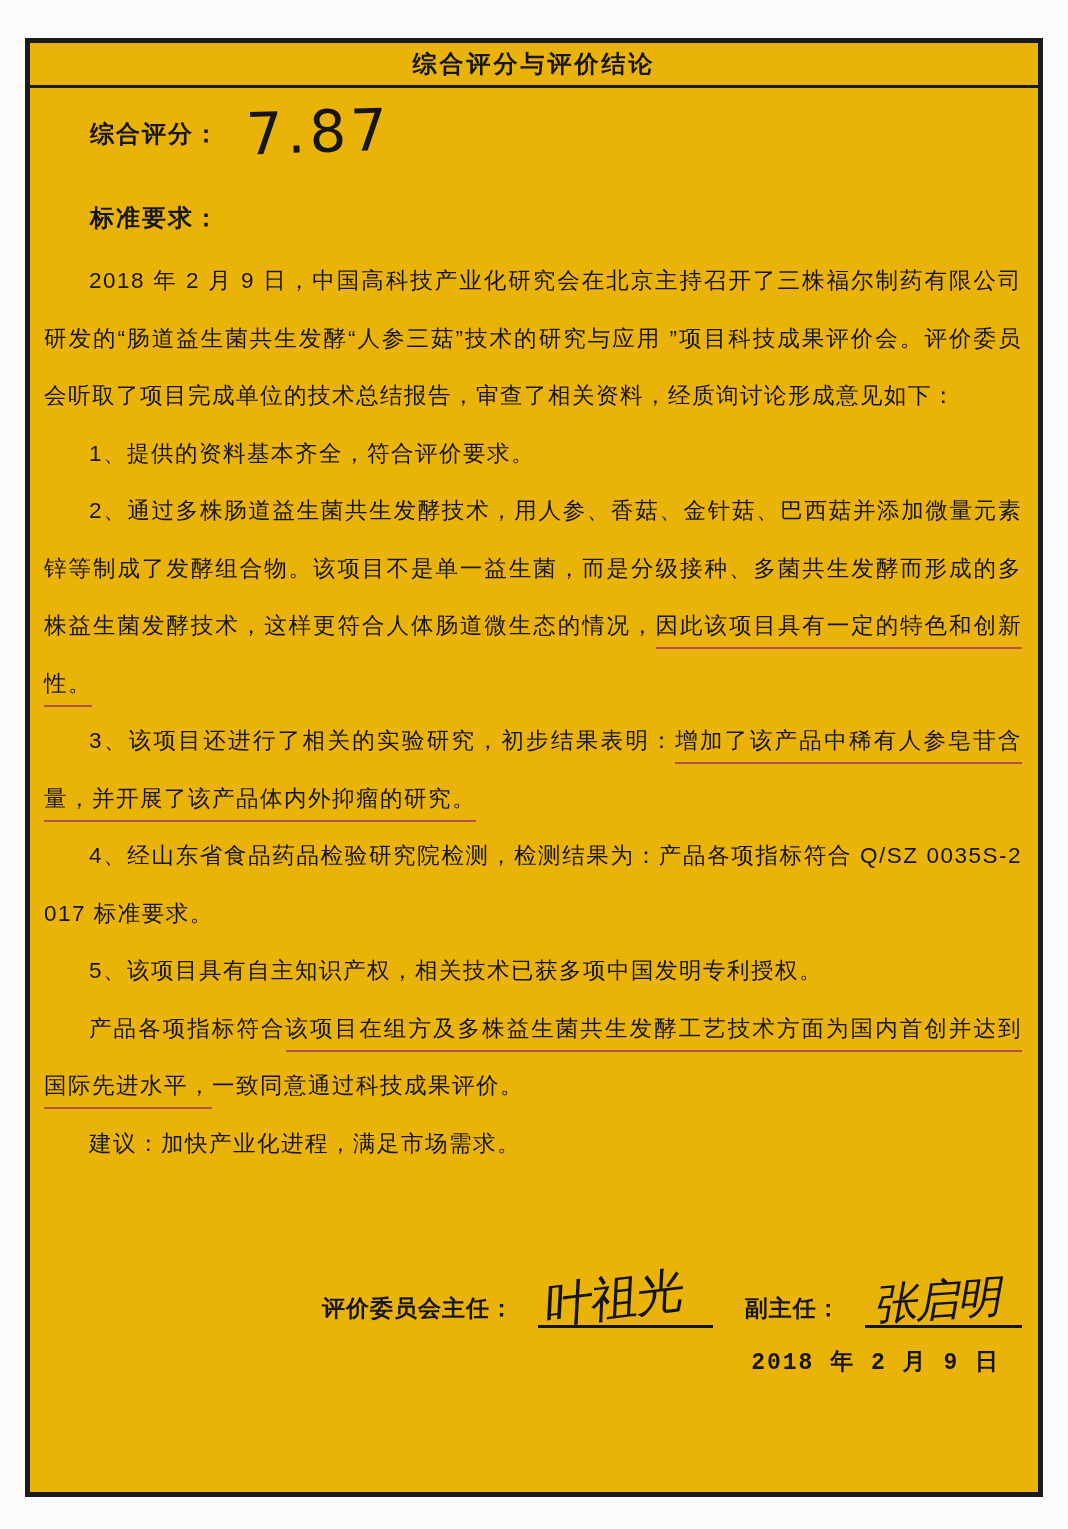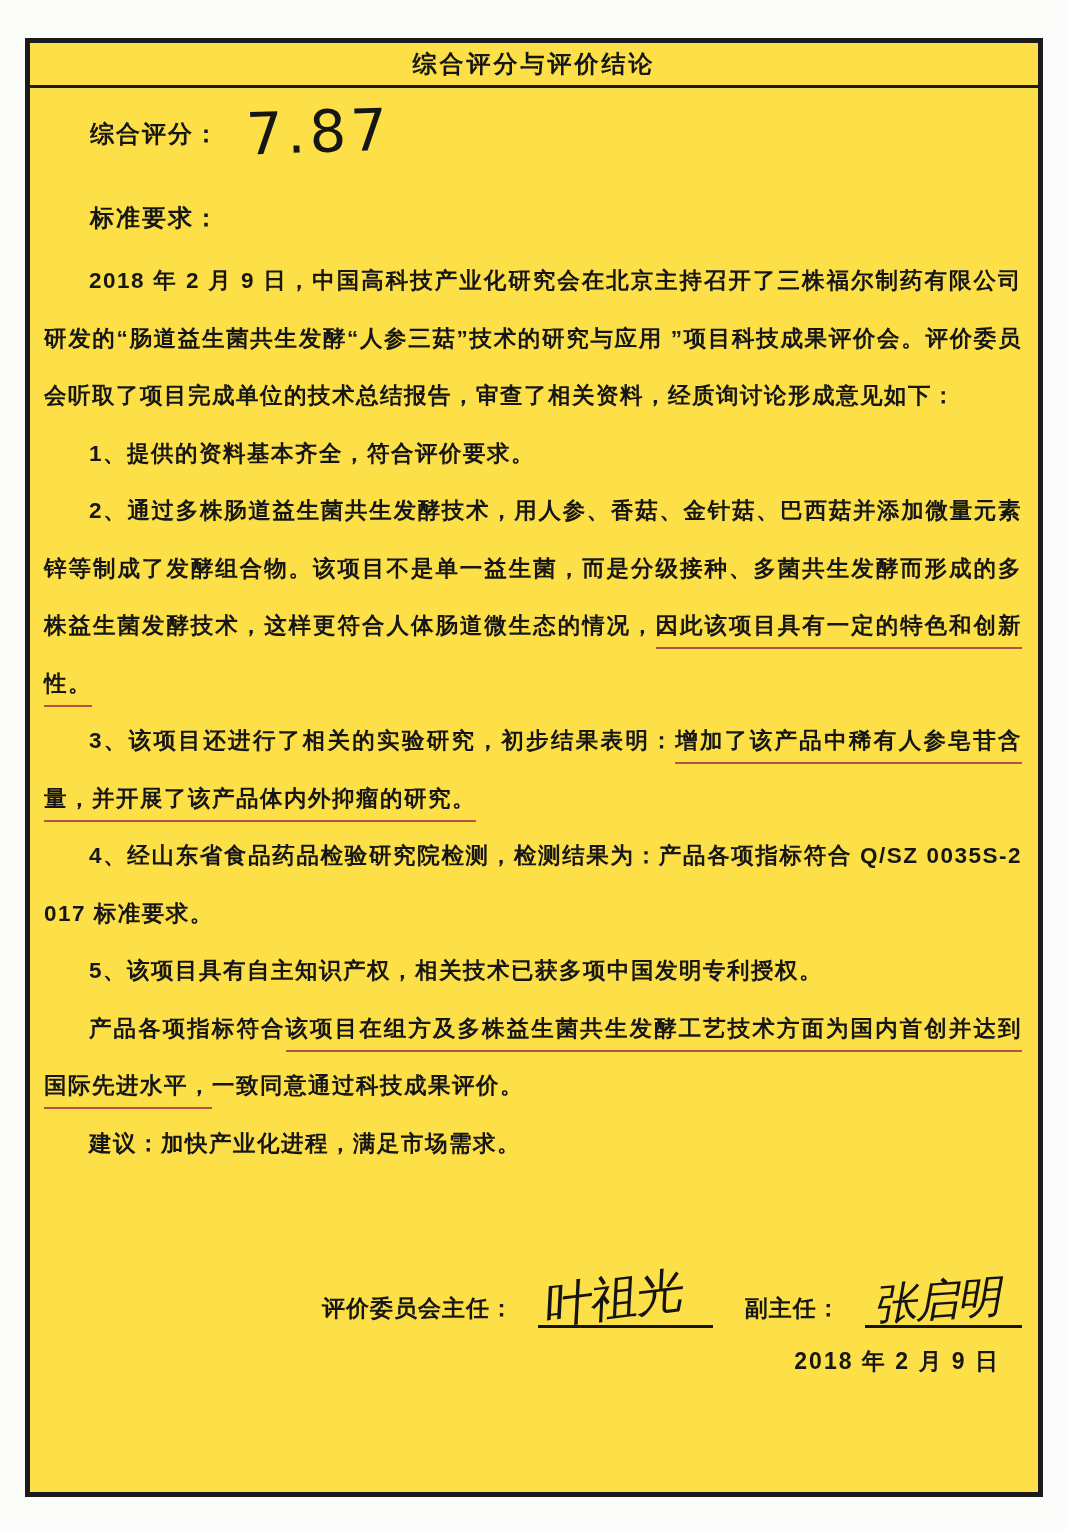--- a/index.html
+++ b/index.html
@@ -8,21 +8,21 @@
     width: 1068px; height: 1529px;
     background: #fbfbf9;
     font-family: "Liberation Sans", sans-serif;
     color: #161616;
   }
   .frame {
     position: absolute;
     left: 25px; top: 38px;
     width: 1018px; height: 1459px;
     border: 5px solid var(--ink);
-    background: #fde047;
+    background: #eab308;
   }
   .title-row {
     height: 45px;
     border-bottom: 3px solid var(--ink);
     display: flex; align-items: center; justify-content: center;
     font-size: 24px; font-weight: 700; letter-spacing: 3px;
   }
   .content { padding: 12px 16px 0 14px; }
 
   .score-row {
@@ -40,21 +40,21 @@
     font-size: 58px; font-weight: 400;
     margin: -14px 0 0 26px;
     letter-spacing: 4px;
     transform: rotate(-2deg);
   }
   .conclusion-row { margin: 8px 0 0 46px; height: 44px; }
 
   .paragraphs { margin-top: 12px; }
   .paragraphs p {
     font-size: 22.5px;
-    font-weight: 700;
+    font-weight: 400;
     line-height: 57.5px;
     letter-spacing: 1.5px;
     text-indent: 2em;
     text-align: justify;
     word-break: break-all;
   }
   .paragraphs .u {
     border-bottom: 2px solid var(--red);
     padding-bottom: 9px;
   }
@@ -84,21 +84,21 @@
     transform-origin: left bottom;
     white-space: nowrap;
   }
   .sig-line.deputy .sig-text { font-size: 44px; bottom: -10px; transform: rotate(-4deg) skewX(-14deg); }
   .sig-label { line-height: 40px; }
 
   .date-row {
     margin-top: 18px;
     text-align: right;
     padding-right: 22px;
-    font-size: 23px; font-weight: 600; letter-spacing: 2px;
+    font-size: 23px; font-weight: 600; letter-spacing: 2px; font-family: Liberation Mono, monospace;
   }
 </style>
 </head>
 <body>
 
 <div class="frame">
 
   <div class="title-row">
     <span>综合评分与评价结论</span>
   </div>

